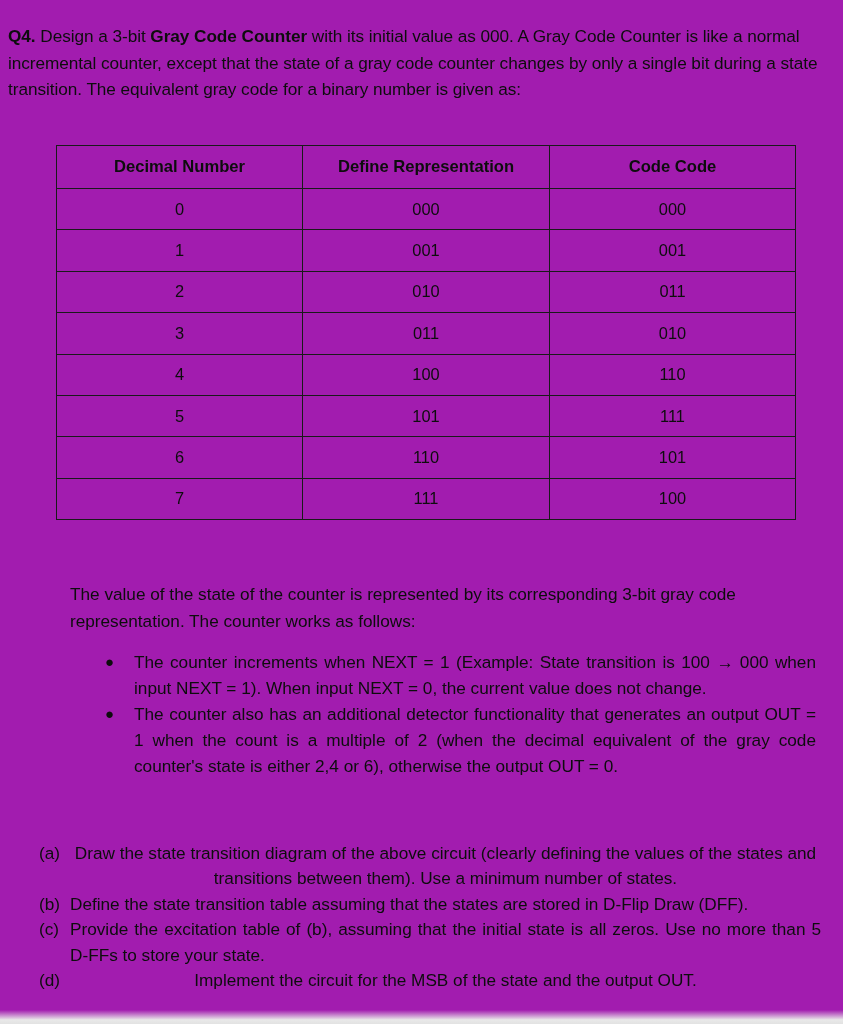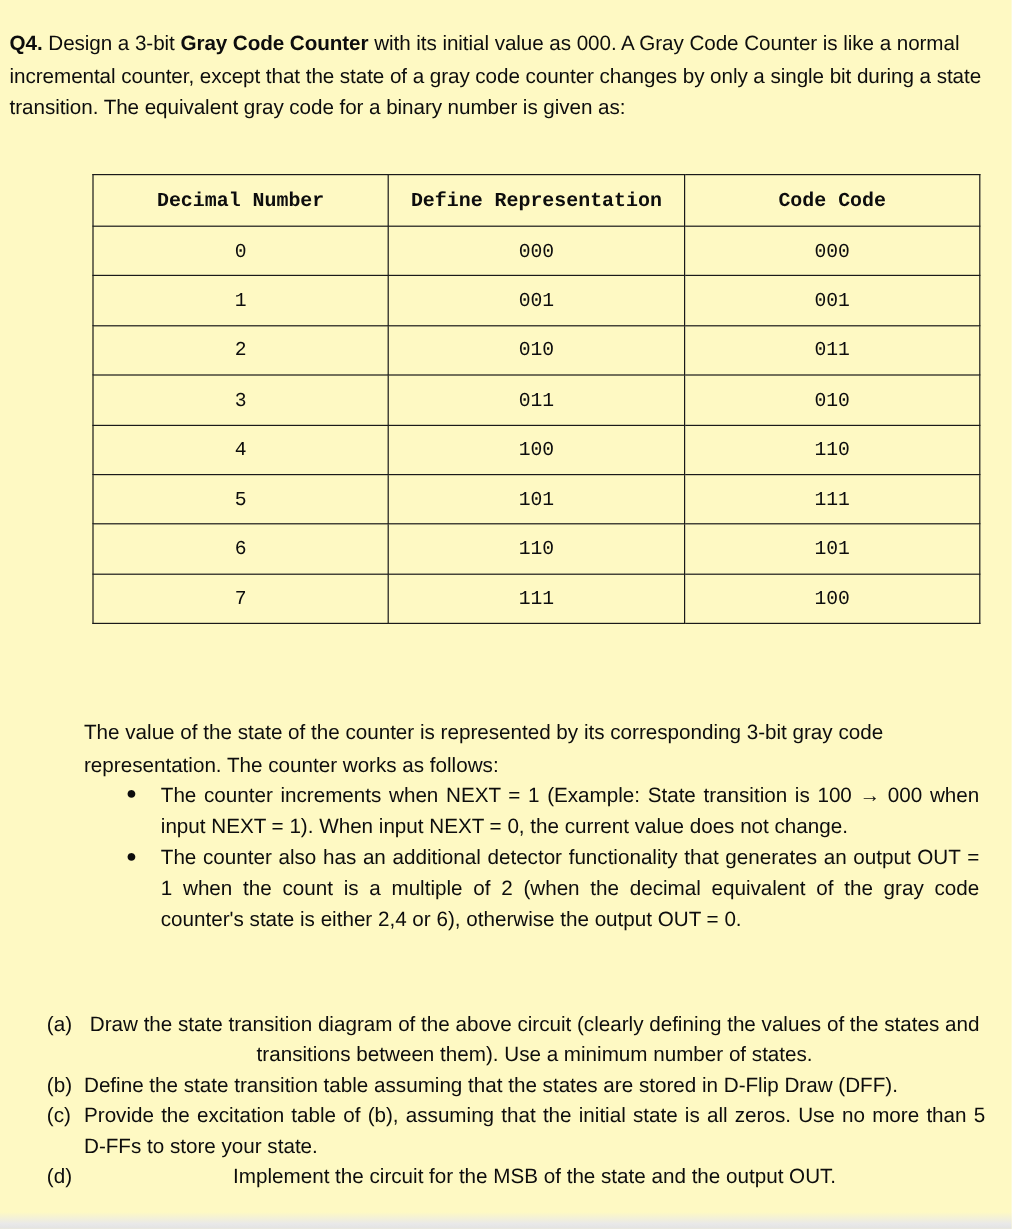--- a/index.html
+++ b/index.html
@@ -12,45 +12,44 @@
     height: 1024px;
     position: relative;
     font-family: "Liberation Sans", sans-serif;
     color: #0d0d0d;
     overflow: hidden;
   }
 
   .page {
     position: absolute;
     inset: 0;
-    background: #fef9c3;
+    background: #a21caf;
   }
 
   
   .intro {
     position: absolute;
     left: 8px;
     top: 6px;
     width: 820px;
     font-size: 17.2px;
     line-height: 26.5px;
     letter-spacing: -0.05px;
     text-align: left;
   }
   .intro b { font-weight: 700; }
 
   
   .gc-table {
     position: absolute;
-    left: 77px;
+    left: 56px;
     top: 145px;
     width: 739px;
     border-collapse: collapse;
     table-layout: fixed;
-    font-family: Liberation Mono, monospace;
   }
   .gc-table td, .gc-table th {
     border: 1.6px solid #1a1a1a;
     text-align: center;
     font-size: 16.4px;
     height: 40.4px;
     padding: 0;
     vertical-align: middle;
     font-weight: 400;
   }
@@ -60,21 +59,21 @@
     height: 42px;
   }
   .col-dec { width: 246px; }
   .col-bin { width: 247px; }
   .col-gray { width: 246px; }
 
   
   .mid-para {
     position: absolute;
     left: 70px;
-    top: 580px;
+    top: 564px;
     width: 745px;
     font-size: 17.2px;
     line-height: 26.5px;
   }
 
   
   .bullets {
     position: absolute;
     left: 104px;
     top: 649px;

